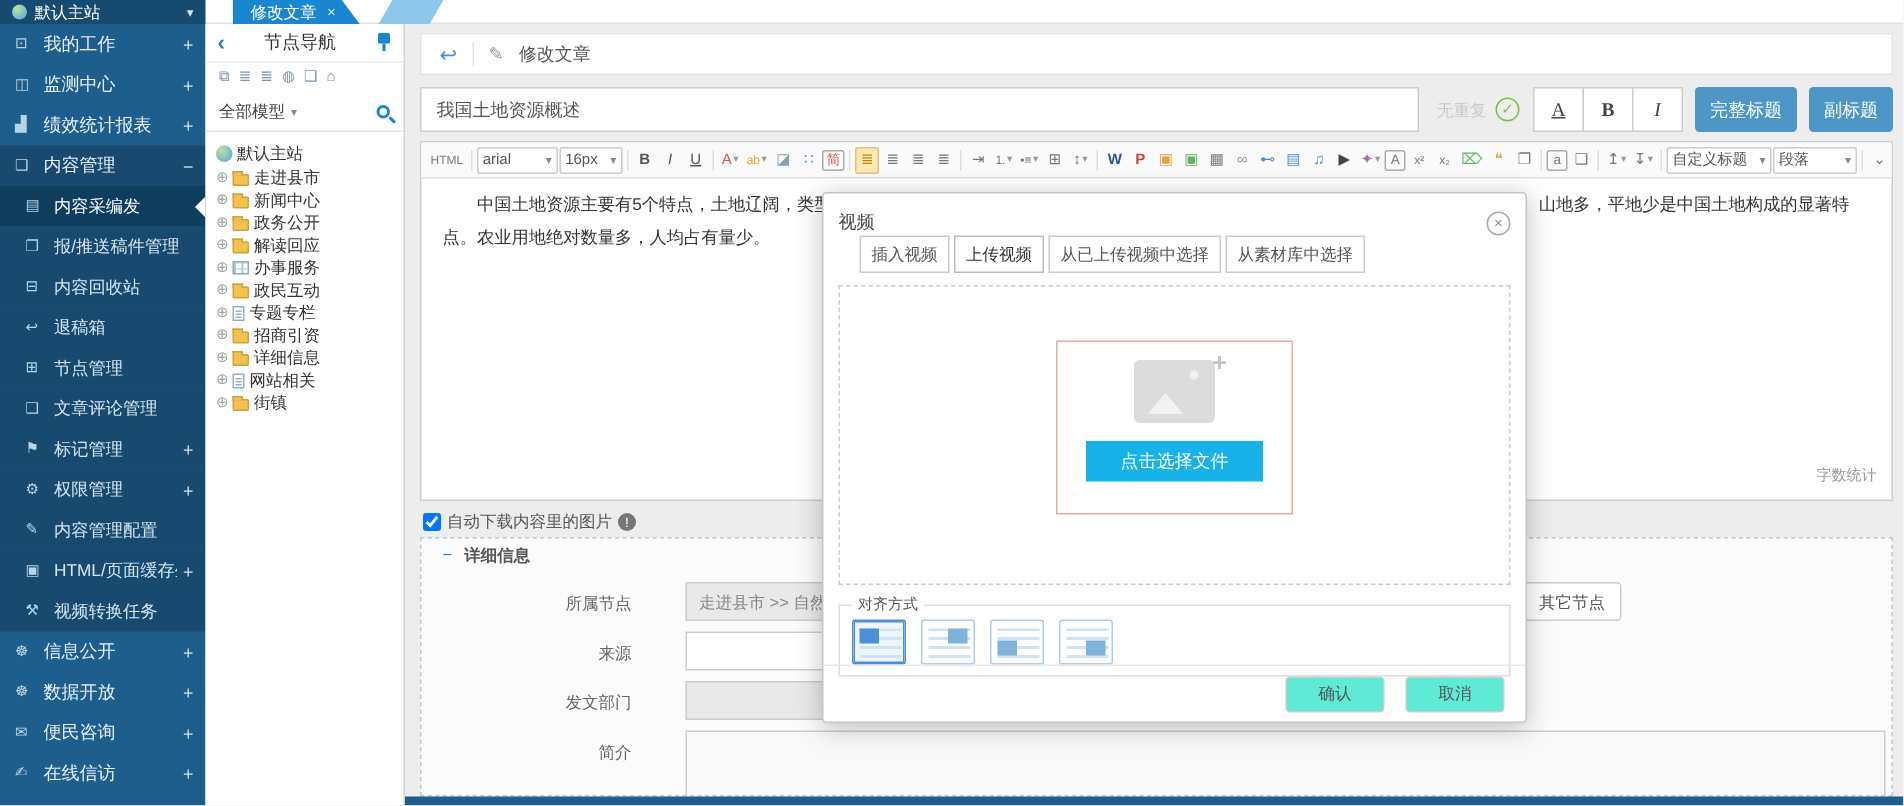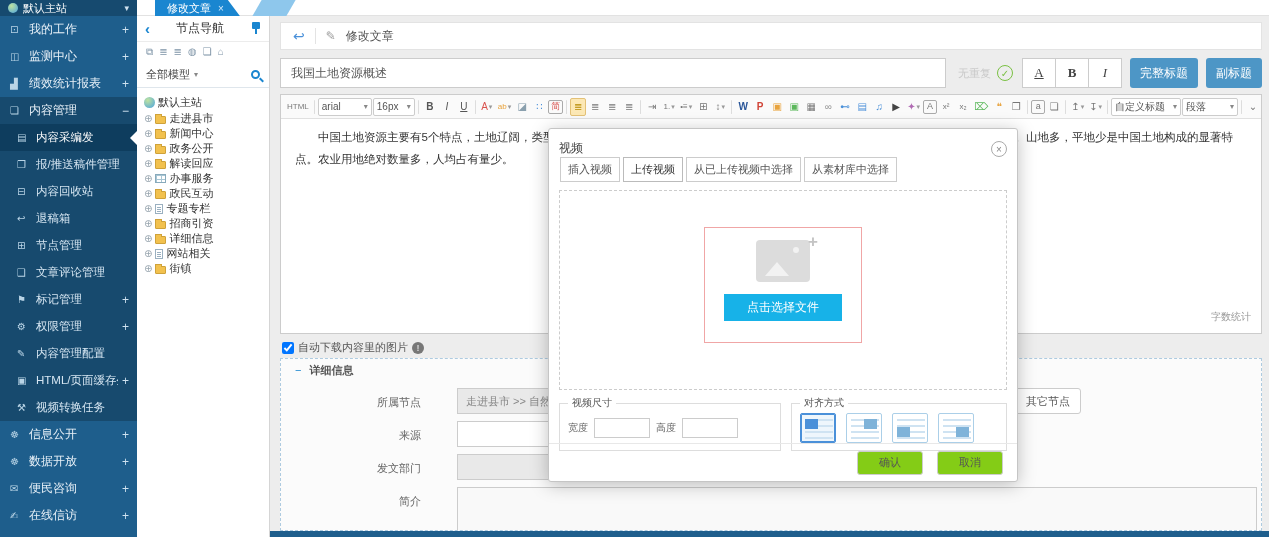--- a/index.html
+++ b/index.html
@@ -135,21 +135,21 @@
     font-size:11px; color:#555; padding:0 10px; cursor:pointer; font-family:Liberation Mono, monospace; white-space:nowrap; }
 
   .bottomstrip { position:absolute; left:270px; right:0; bottom:0; height:6px; background:#1e5e8c; }
 
   
   .modal { position:absolute; left:548px; top:128px; width:470px; height:354px; background:#fff;
     border:1px solid #c5c5c5; border-radius:3px; box-shadow:0 3px 18px rgba(0,0,0,0.25); z-index:10; }
   .mo-head { height:28px; display:flex; align-items:flex-end; padding:0 10px; font-size:12px; color:#444; }
   .mo-close { margin-left:auto; width:16px; height:16px; border-radius:50%; border:1px solid #aaa; color:#888;
     font-size:10px; display:flex; align-items:center; justify-content:center; cursor:pointer; }
-  .mo-tabs { display:flex; padding:0 11px; }
+  .mo-tabs { display:flex; padding:0 24px; }
   .mo-tab { border:1px solid #ccc; margin-right:3px; padding:4px 7px; font-size:11px; color:#555;
     background:#fff; cursor:pointer; white-space:nowrap; }
   .mo-tab.active { border-color:#bbb; color:#333; }
   .mo-drop { margin:8px 10px 0; height:200px; border:1px dashed #ccc; position:relative; cursor:pointer; }
   .mo-redbox { position:absolute; left:50%; top:36px; transform:translateX(-50%); width:158px; height:116px;
     border:1px solid #f0a6a6; text-align:center; }
   .img-ph { width:54px; height:42px; margin:12px auto 12px; background:#dcdcdc; border-radius:4px; position:relative; }
   .img-ph::before { content:""; position:absolute; bottom:6px; left:9px; border-left:12px solid transparent;
     border-right:12px solid transparent; border-bottom:14px solid #f2f2f2; }
   .img-ph::after { content:"+"; position:absolute; top:-8px; right:-8px; color:#c4c4c4; font-size:17px; font-weight:bold; }
@@ -167,21 +167,21 @@
     cursor:pointer; background:
       repeating-linear-gradient(#cfe3f2 0 2px, transparent 2px 6px) 4px 5px / 28px 20px no-repeat; }
   .al-opt .al-img { position:absolute; width:13px; height:10px; background:#7fb3d9; top:5px; left:4px; }
   .al-opt.al2 .al-img { left:auto; right:4px; }
   .al-opt.al3 .al-img { top:auto; bottom:5px; }
   .al-opt.al4 .al-img { top:auto; bottom:5px; left:auto; right:4px; }
   .al-opt.active { border-color:#4a90d9; box-shadow:0 0 0 1px #4a90d9 inset; background-color:#eef6fc; }
   .al-opt.active .al-img { background:#4a90d9; }
   .mo-foot { position:absolute; bottom:0; left:0; right:0; height:38px; border-top:1px solid #e8e8e8;
     display:flex; align-items:center; justify-content:flex-end; gap:14px; padding:0 14px; }
-  .mo-btn { width:66px; height:24px; background:#84cc16; border:1px solid #ccc; border-radius:3px;
+  .mo-btn { width:66px; height:24px; background:#5eead4; border:1px solid #ccc; border-radius:3px;
     font-size:11px; color:#555; cursor:pointer; font-family:inherit; }
 </style>
 </head>
 <body>
 
 <div class="app">
 
   <div class="topstrip">
     <div class="site-sel">
       <span class="globe"></span>
@@ -507,27 +507,20 @@
     </div>
     <div class="mo-drop">
       <div class="mo-redbox">
         <div class="img-ph">
             <span class="dot"></span>
           </div>
         <button class="select-btn">点击选择文件</button>
       </div>
     </div>
     <div class="mo-fields">
-      <fieldset class="fs-size">
-        <legend>视频尺寸</legend>
-        <label>宽度</label>
-        <input type="text" style="">
-        <label>高度</label>
-        <input type="text" style="">
-      </fieldset>
       <fieldset class="fs-align">
         <legend>对齐方式</legend>
         <span class="al-opt al1 active">
           <span class="al-img"></span>
         </span>
           <span class="al-opt al2">
           <span class="al-img"></span>
         </span>
           <span class="al-opt al3">
           <span class="al-img"></span>

